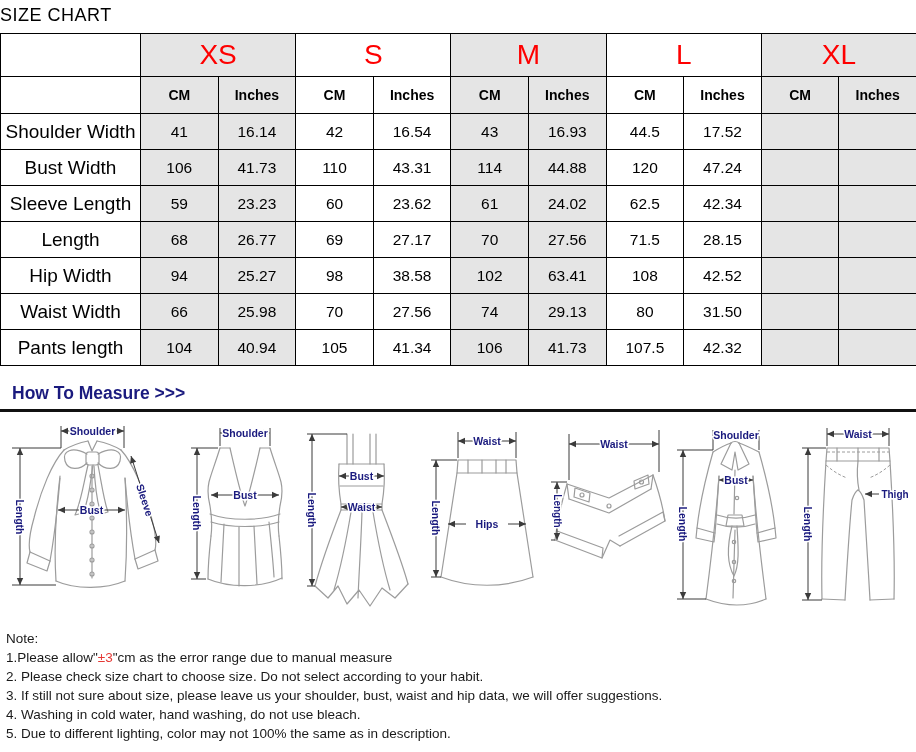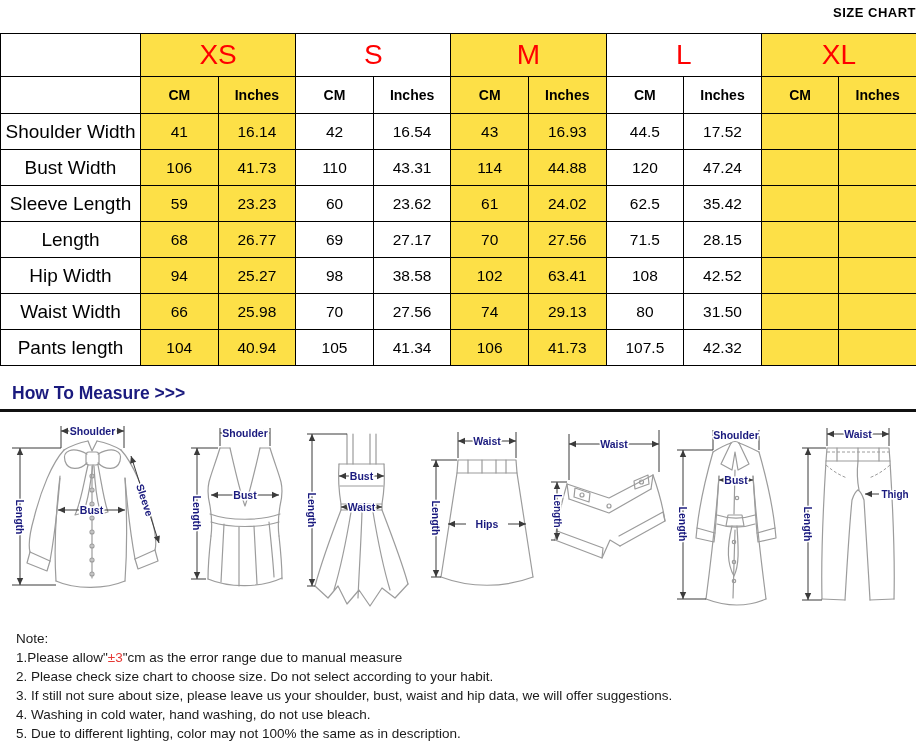--- a/index.html
+++ b/index.html
@@ -1,44 +1,44 @@
 <!DOCTYPE html>
 <html><head>
 <meta charset="utf-8">
 <style>
   * { box-sizing: border-box; }
   html,body { margin:0; padding:0; background:#fff; }
   body { width:916px; height:752px; font-family:"Liberation Sans", sans-serif; color:#000; }
   .page { position:relative; width:916px; height:752px; overflow:hidden; background:#fff; }
 
-  .title { text-align:right; font-size:13px; font-weight:bold; padding-top:5px; height:33px; letter-spacing:0.5px; }
+  .title { text-align:left; font-size:18px; font-weight:normal; padding-top:5px; height:33px; letter-spacing:0.5px; }
 
   table.size-chart { border-collapse:collapse; table-layout:fixed; width:916px; }
   table.size-chart td { border:1.5px solid #000; text-align:center; vertical-align:middle; padding:0; overflow:hidden; }
   tr.sizes td { height:43px; font-size:28px; color:#fe0000; font-weight:400; }
   tr.units td { height:37px; font-size:14px; font-weight:bold; }
-  table.size-chart .shaded { background:#fde047; }
+  table.size-chart .shaded { background:#e5e5e5; }
   table.size-chart tbody td { height:36px; font-size:15.5px; }
   table.size-chart tbody td.rowlabel { font-size:19px;margin-left:6px; }
 
   .measure-heading { margin:17px 0 5px 12px; font-size:17.5px; font-weight:bold; color:#1a1a7e; }
   .rule { width:916px; height:3px; background:#111; }
 
   .illos { position:relative; width:916px; height:206px; margin-top:4px; }
   .illos svg { position:absolute; top:2px; }
 
   .g  { fill:none; stroke:#9c9c9c; stroke-width:1.2; stroke-linecap:round; stroke-linejoin:round; }
   .g2 { fill:none; stroke:#9c9c9c; stroke-width:1; stroke-dasharray:3 2; }
   .d  { fill:none; stroke:#3b3b3b; stroke-width:1; }
   .ah { fill:#3b3b3b; stroke:none; }
   text.lab { fill:#1a1a7e; font-weight:bold; font-size:10.5px; font-family:"Liberation Sans", sans-serif;
              text-anchor:middle; dominant-baseline:central; stroke:#fff; stroke-width:3px; paint-order:stroke; }
   text.lab.sm { font-size:10px; }
 
-  .notes { margin:7px 0 0 16px; font-size:13.5px; line-height:19px; color:#1a1a1a; }
+  .notes { margin:7px 0 0 6px; font-size:13.5px; line-height:19px; color:#1a1a1a; }
   .notes .red { color:#e53935; }
 </style>
 </head>
 <body>
 
 <div class="page">
 
   <div class="title">SIZE CHART</div>
 
   <table class="size-chart">
@@ -107,21 +107,21 @@
         </tr>
         <tr>
           <td class="rowlabel">Sleeve Length</td>
           <td class="val shaded">59</td>
           <td class="val shaded">23.23</td>
           <td class="val">60</td>
           <td class="val">23.62</td>
           <td class="val shaded">61</td>
           <td class="val shaded">24.02</td>
           <td class="val">62.5</td>
-          <td class="val">35.42</td>
+          <td class="val">42.34</td>
           <td class="val shaded"></td>
           <td class="val shaded"></td>
         </tr>
         <tr>
           <td class="rowlabel">Length</td>
           <td class="val shaded">68</td>
           <td class="val shaded">26.77</td>
           <td class="val">69</td>
           <td class="val">27.17</td>
           <td class="val shaded">70</td>

